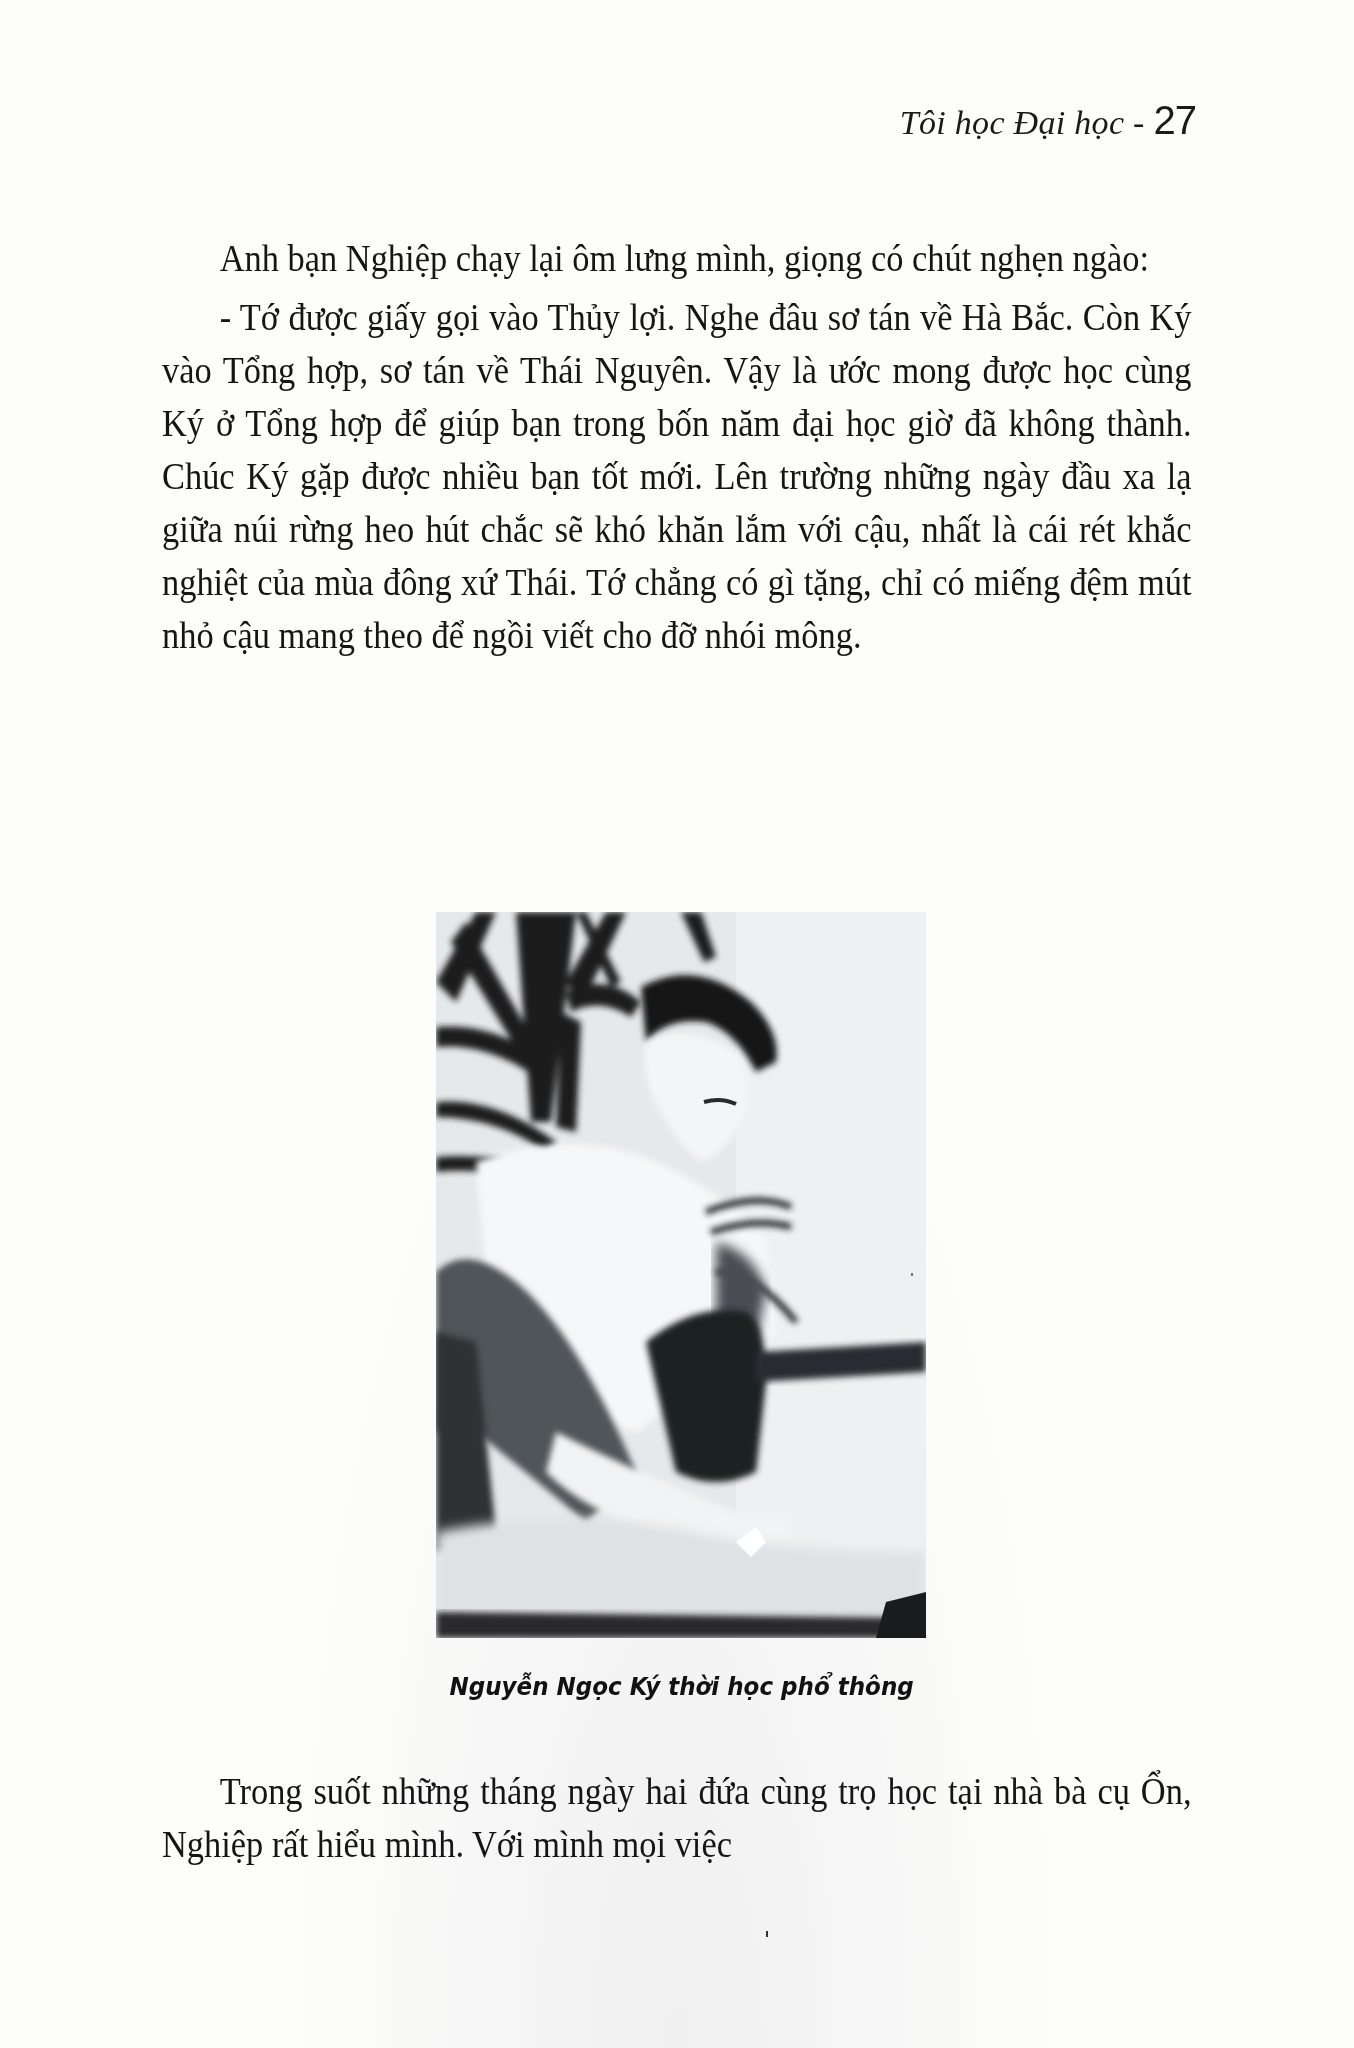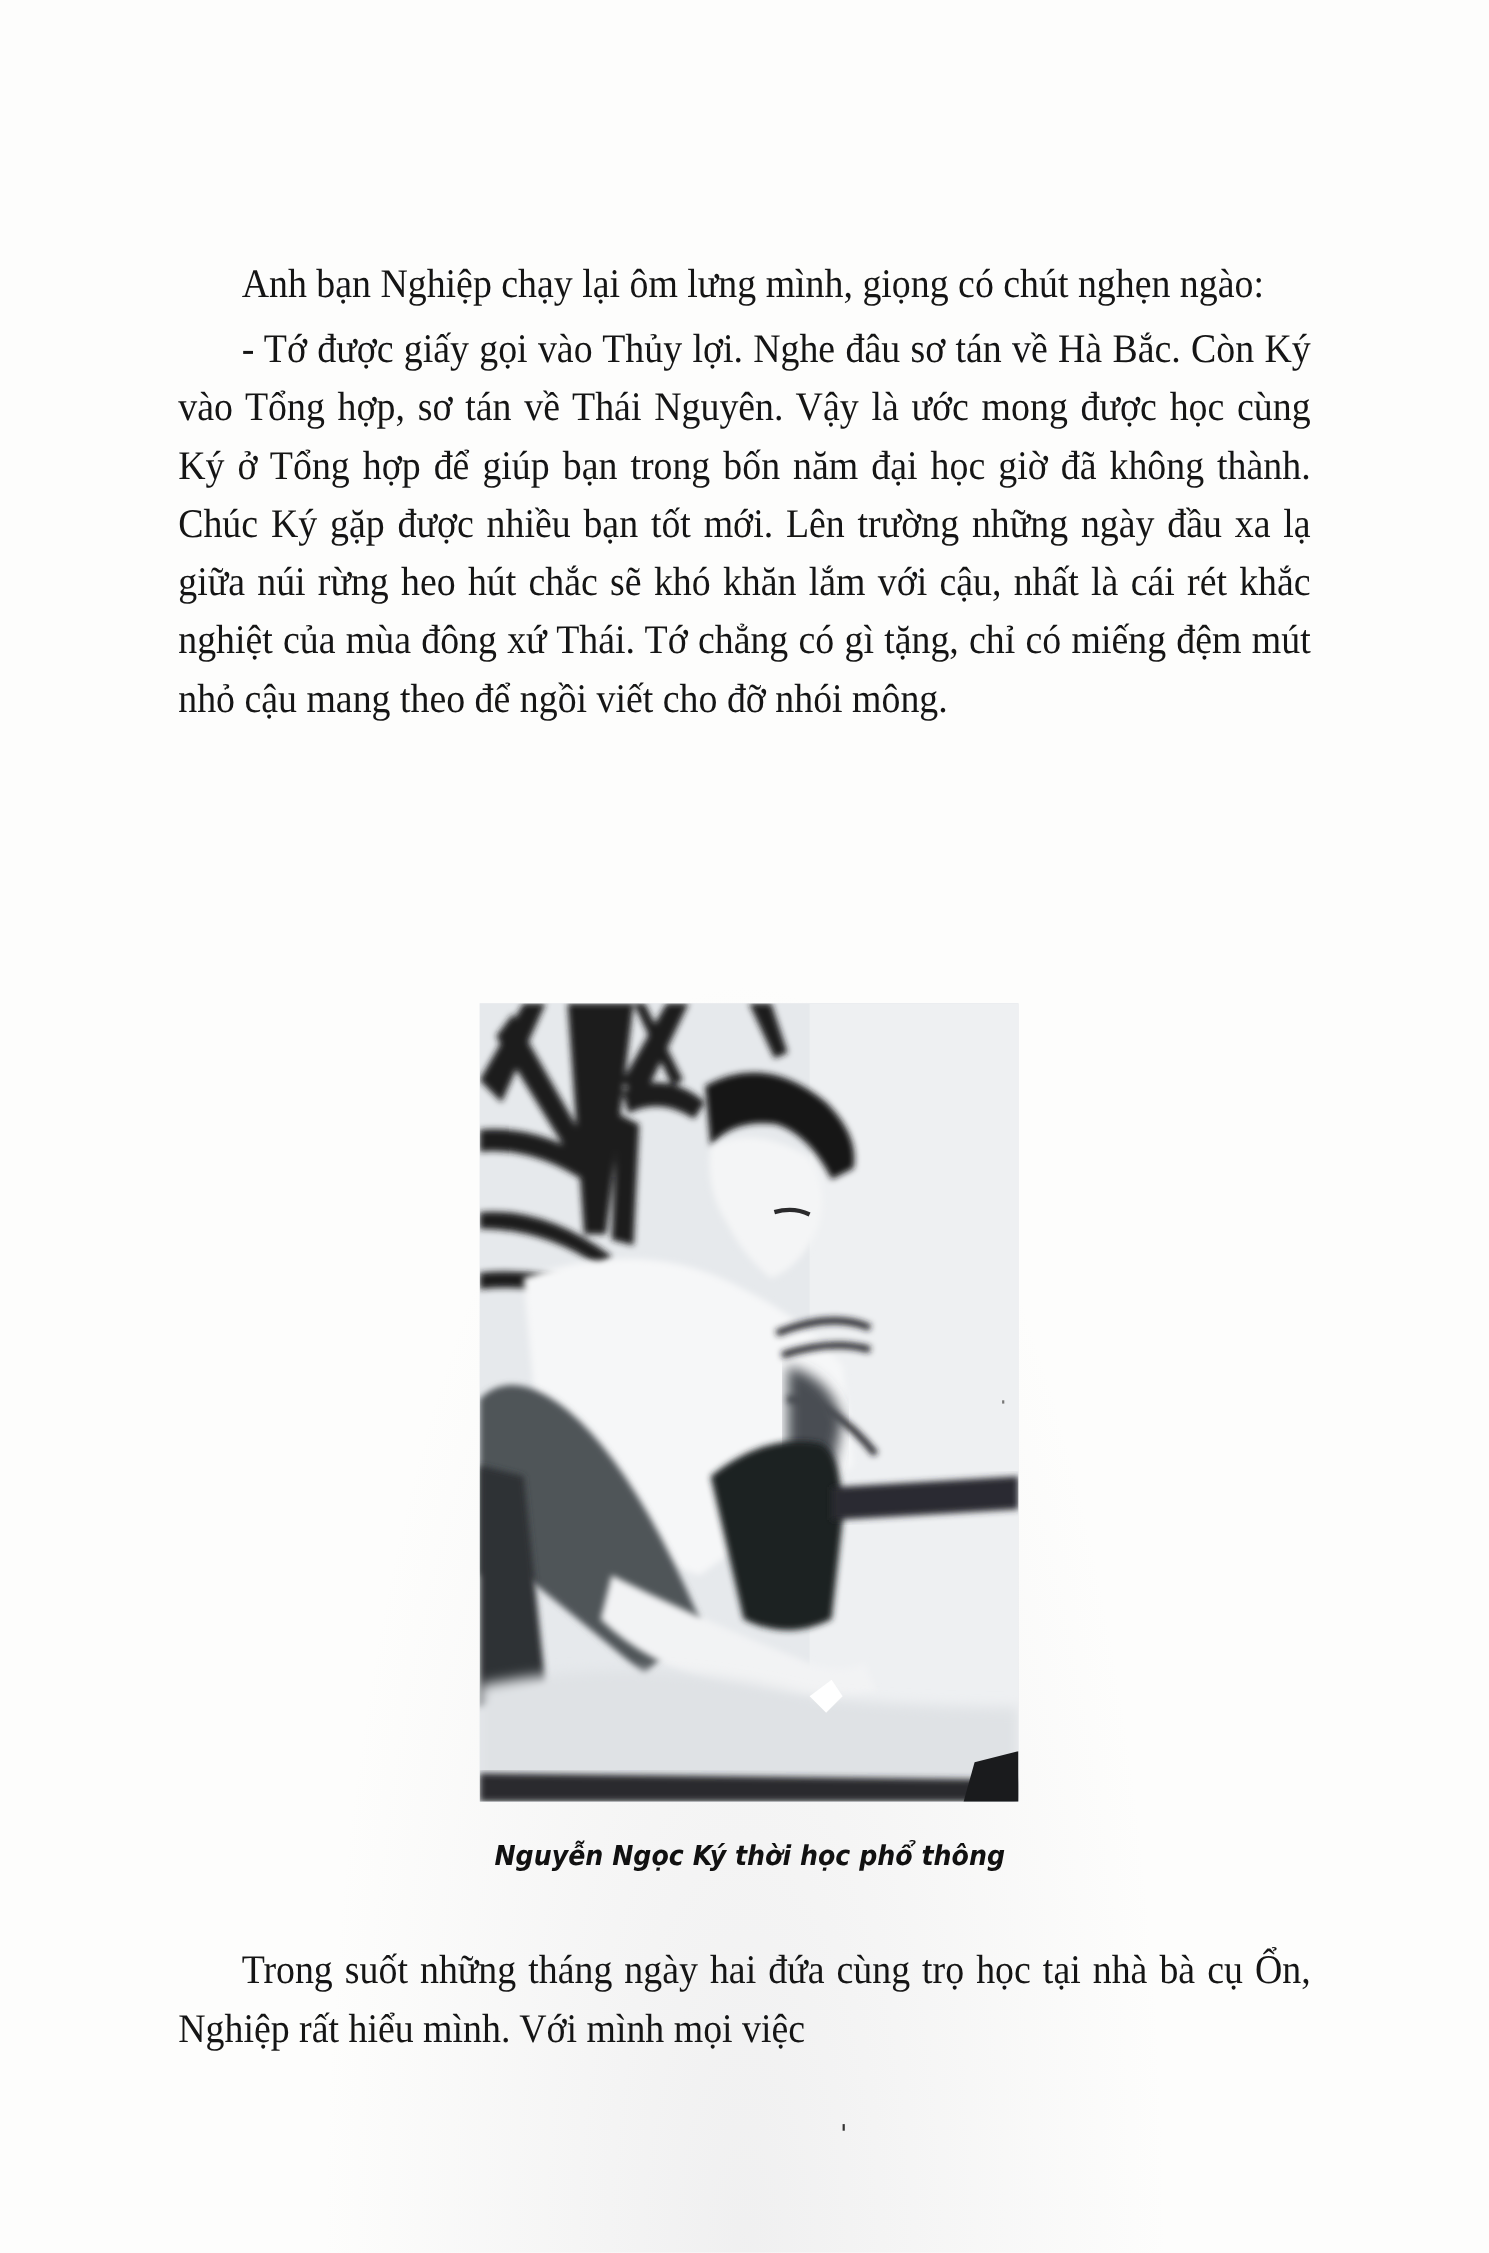--- a/index.html
+++ b/index.html
@@ -61,20 +61,23 @@
     box-sizing: border-box;
     transform: scaleX(0.92);
   }
   .specks { position: absolute; left: 0; top: 0; width: 1354px; height: 2048px; pointer-events: none; }
 </style>
 </head>
 <body>
 
 <div class="page">
 
+  <div class="running-header">
+    <span>Tôi học Đại học - </span><span class="page-num">27</span>
+  </div>
 
   <div class="body-text block1">
     <p>Anh bạn Nghiệp chạy lại ôm lưng mình, giọng có chút nghẹn ngào:</p>
     <p>- Tớ được giấy gọi vào Thủy lợi. Nghe đâu sơ tán về Hà Bắc. Còn Ký vào Tổng hợp, sơ tán về Thái Nguyên. Vậy là ước mong được học cùng Ký ở Tổng hợp để giúp bạn trong bốn năm đại học giờ đã không thành. Chúc Ký gặp được nhiều bạn tốt mới. Lên trường những ngày đầu xa lạ giữa núi rừng heo hút chắc sẽ khó khăn lắm với cậu, nhất là cái rét khắc nghiệt của mùa đông xứ Thái. Tớ chẳng có gì tặng, chỉ có miếng đệm mút nhỏ cậu mang theo để ngồi viết cho đỡ nhói mông.</p>
   </div>
 
   <div class="photo">
     <svg viewBox="0 0 490 726" preserveAspectRatio="none">
       <defs>
         <filter id="blur1">

